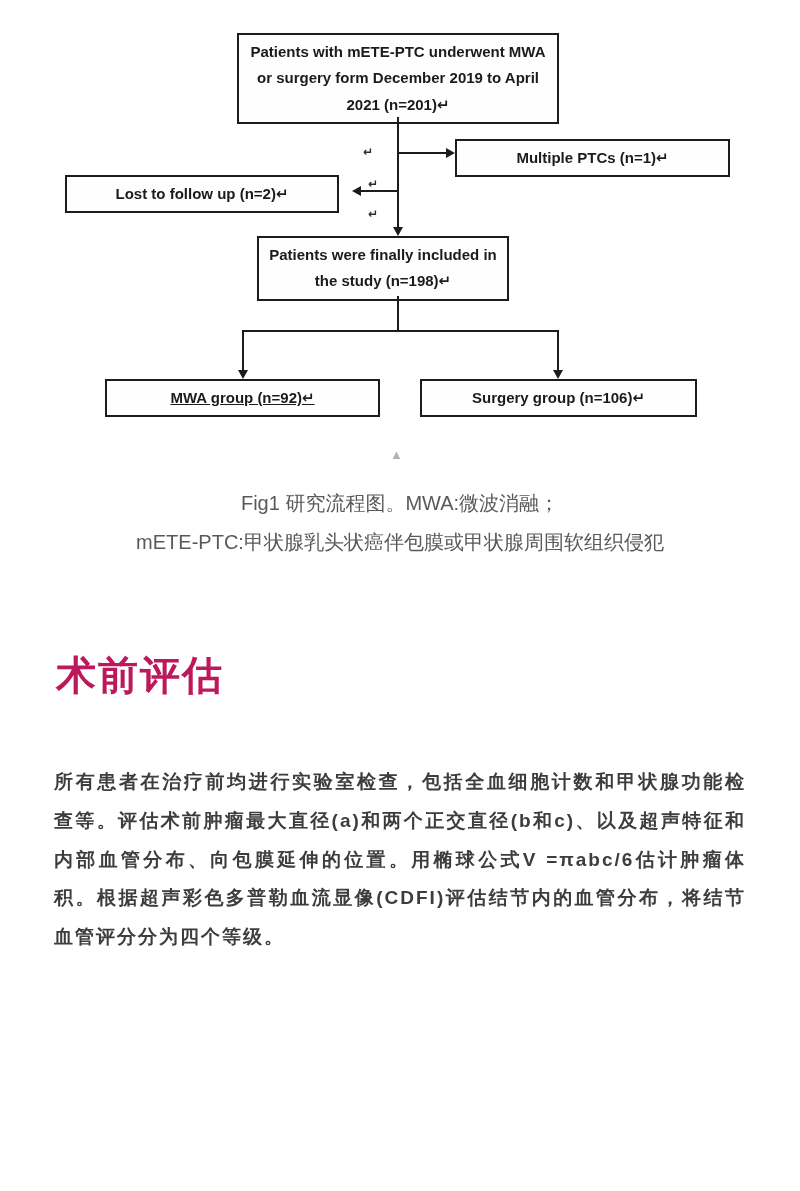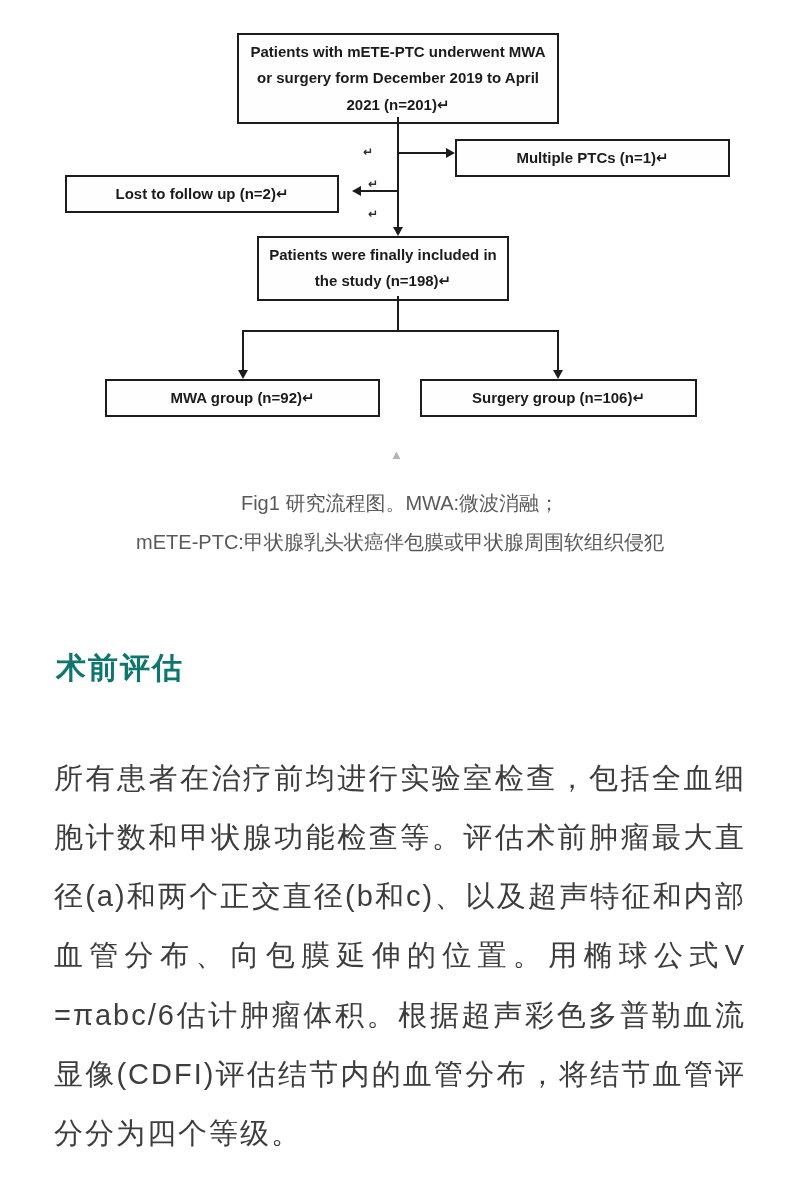--- a/index.html
+++ b/index.html
@@ -26,43 +26,43 @@
   .handle { position:absolute; color:#b2b2b2; font-size:13px; }
 
   
   .caption {
     margin-top:14px; text-align:center; color:#595959;
     font-size:20px; line-height:1.95;
   }
 
   
   .section-title {
-    margin:86px 56px 0 56px; color:#0f766e; font-size:30px; font-weight:bold;
+    margin:86px 56px 0 56px; color:#be185d; font-size:40px; font-weight:bold;
     letter-spacing:2px;
     font-family:Liberation Mono, monospace;
   }
   .body-text {
-    margin:60px 54px 0 54px; color:#3d3d3d; font-size:29px;
-    line-height:2.04; letter-spacing:2px; text-align:justify;
+    margin:60px 54px 0 54px; color:#3d3d3d; font-size:19px;
+    line-height:2.04; letter-spacing:2px; text-align:justify;font-weight:bold;
   }
 </style>
 </head>
 <body>
 
 <div class="figure">
 
   <div class="fbox" style="left:237px; top:33px; width:322px; min-height:82px;">Patients with mETE-PTC underwent MWA or surgery form December 2019 to April 2021 (n=201)↵</div>
 
   <div class="fbox" style="left:455px; top:139px; width:275px; min-height:30px;text-align:right;">Multiple PTCs (n=1)↵</div>
 
   <div class="fbox" style="left:65px; top:175px; width:274px; min-height:31px;">Lost to follow up (n=2)↵</div>
 
   <div class="fbox" style="left:257px; top:236px; width:252px; min-height:60px;">Patients were finally included in the study (n=198)↵</div>
 
-  <div class="fbox" style="left:105px; top:379px; width:275px; min-height:30px;">MWA group (n=92)↵</div>
+  <div class="fbox" style="left:105px; top:379px; width:275px; min-height:30px;text-decoration:underline;">MWA group (n=92)↵</div>
 
   <div class="fbox" style="left:420px; top:379px; width:277px; min-height:30px;">Surgery group (n=106)↵</div>
 
   <div class="line" style="left:397px; top:117px; width:2px; height:110px;"></div>
   <div class="arrow arrow-down" style="left:393px; top:227px;"></div>
 
   <div class="line" style="left:398px; top:152px; width:48px; height:2px;"></div>
   <div class="arrow arrow-right" style="left:446px; top:148px;"></div>
 
   <div class="line" style="left:361px; top:190px; width:37px; height:2px;"></div>

